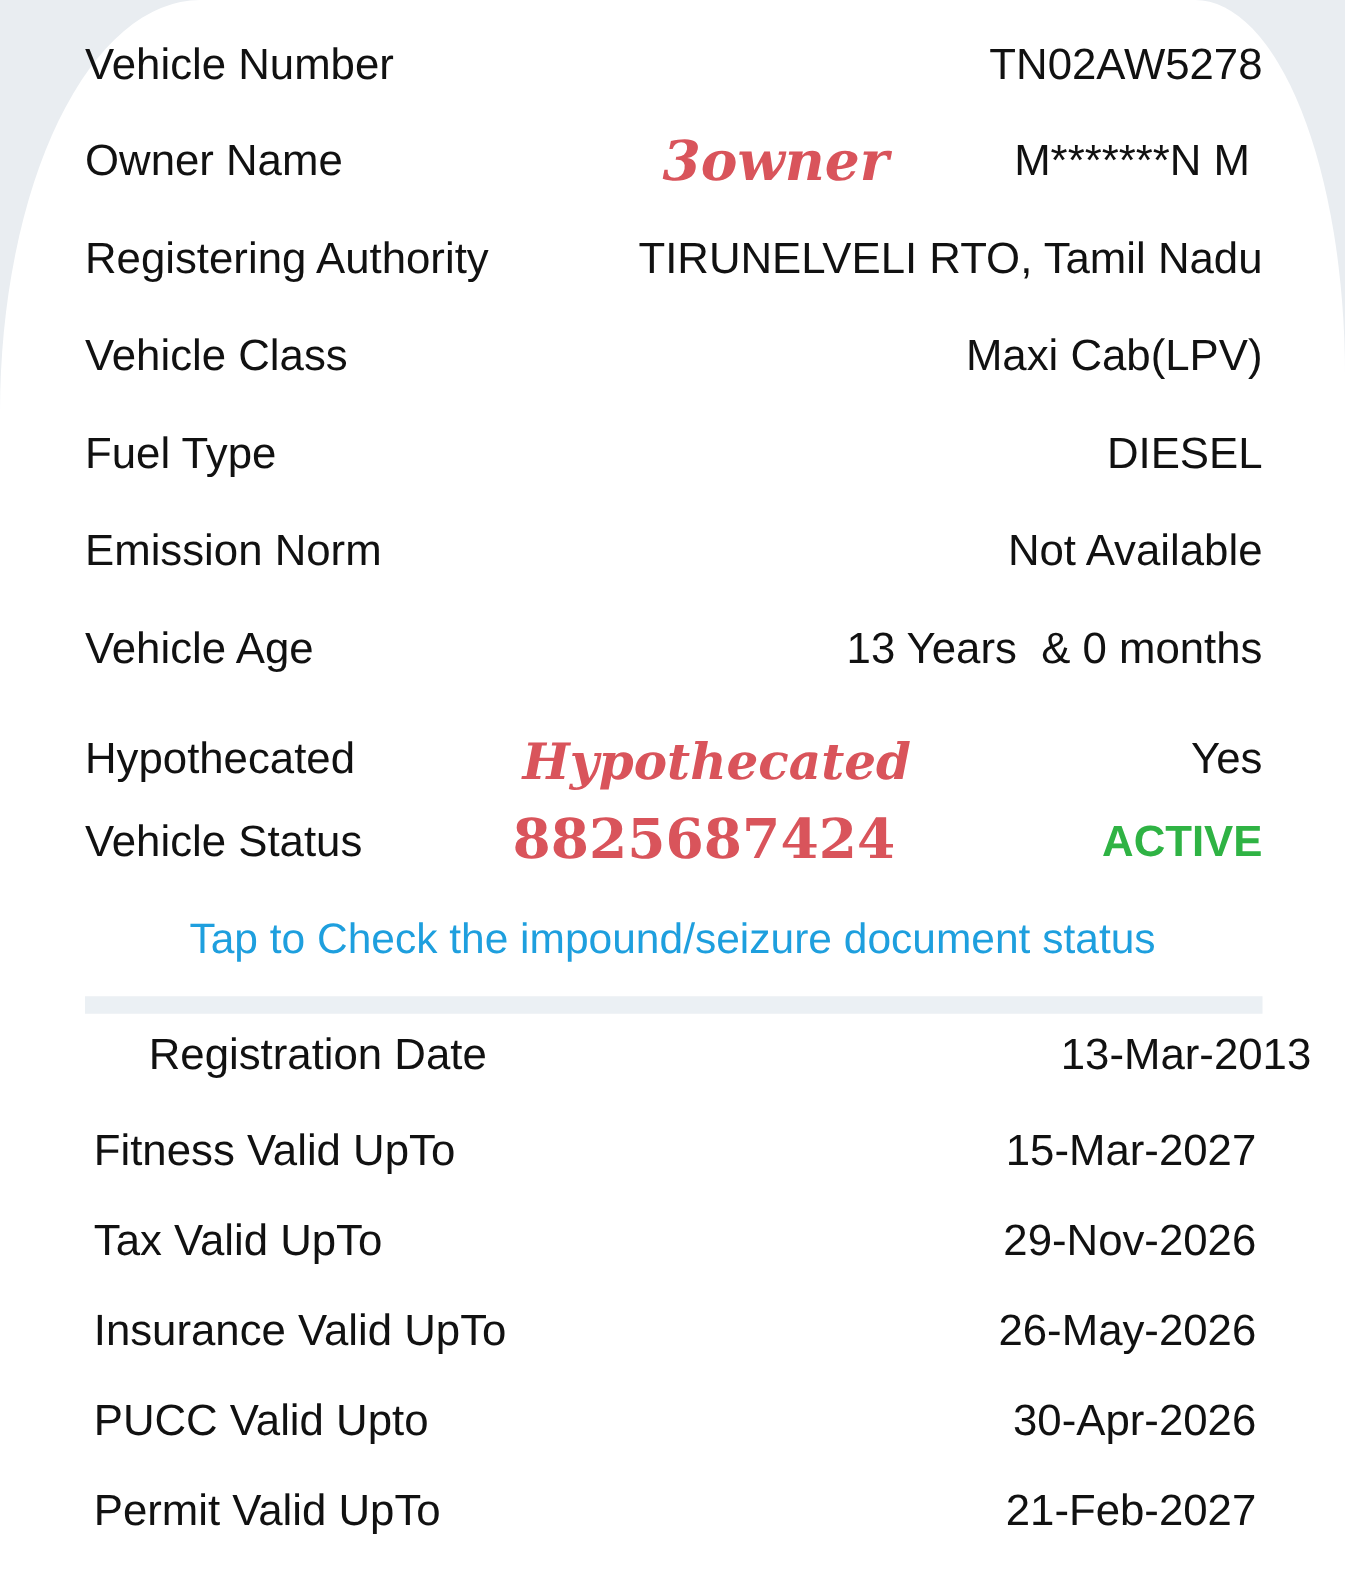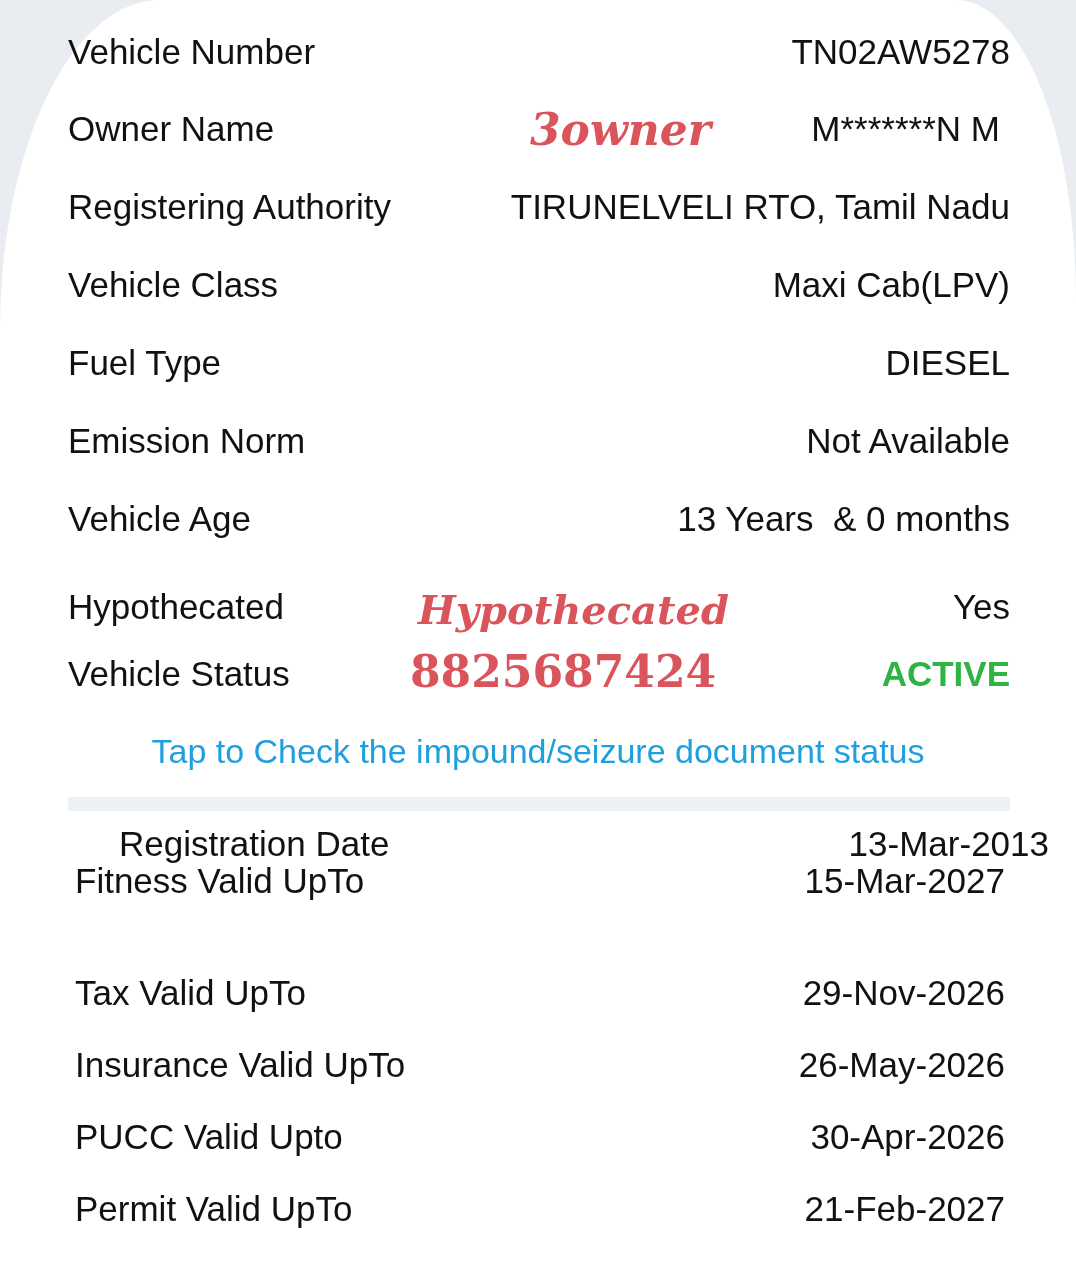--- a/index.html
+++ b/index.html
@@ -86,21 +86,21 @@
   <div class="hand" style="left:410px; top:646px; font-size:44px; font-style:normal;">8825687424</div>
 
   <div class="link">Tap to Check the impound/seizure document status</div>
 
   <div class="divider"></div>
 
   <div class="row row2" style="top:819px;margin-left:44px;">
     <span class="label">Registration Date</span>
     <span class="value">13-Mar-2013</span>
   </div>
-  <div class="row row2" style="top:856px;">
+  <div class="row row2" style="top:896px;">
     <span class="label">Fitness Valid UpTo</span>
     <span class="value">15-Mar-2027</span>
   </div>
   <div class="row row2" style="top:968px;">
     <span class="label">Tax Valid UpTo</span>
     <span class="value">29-Nov-2026</span>
   </div>
   <div class="row row2" style="top:1040px;">
     <span class="label">Insurance Valid UpTo</span>
     <span class="value">26-May-2026</span>

